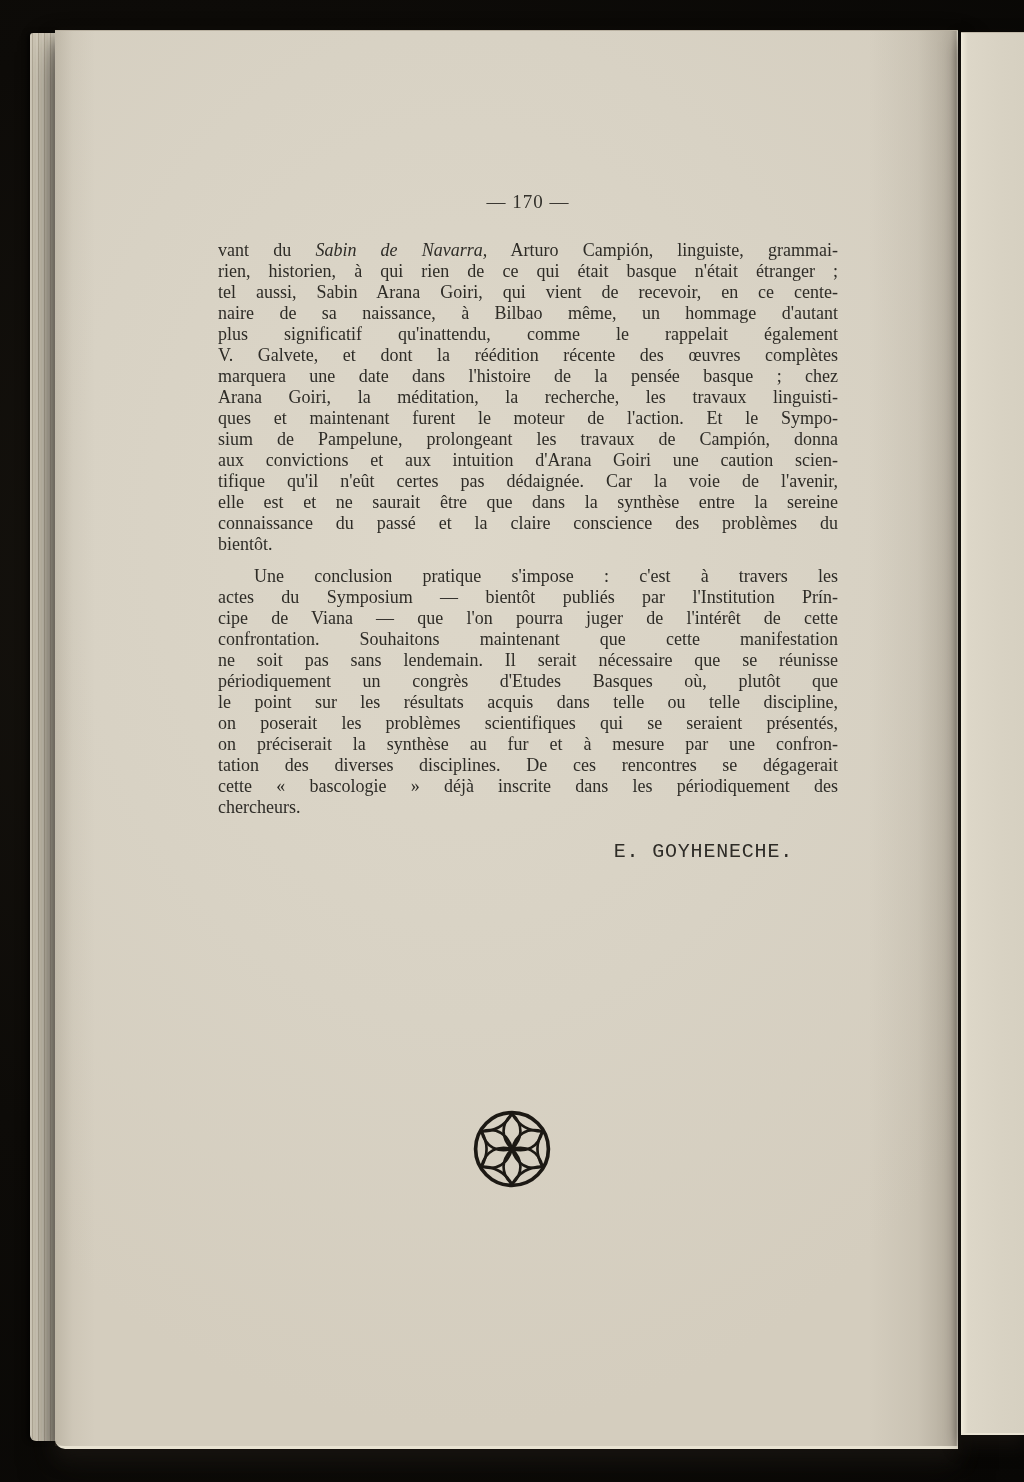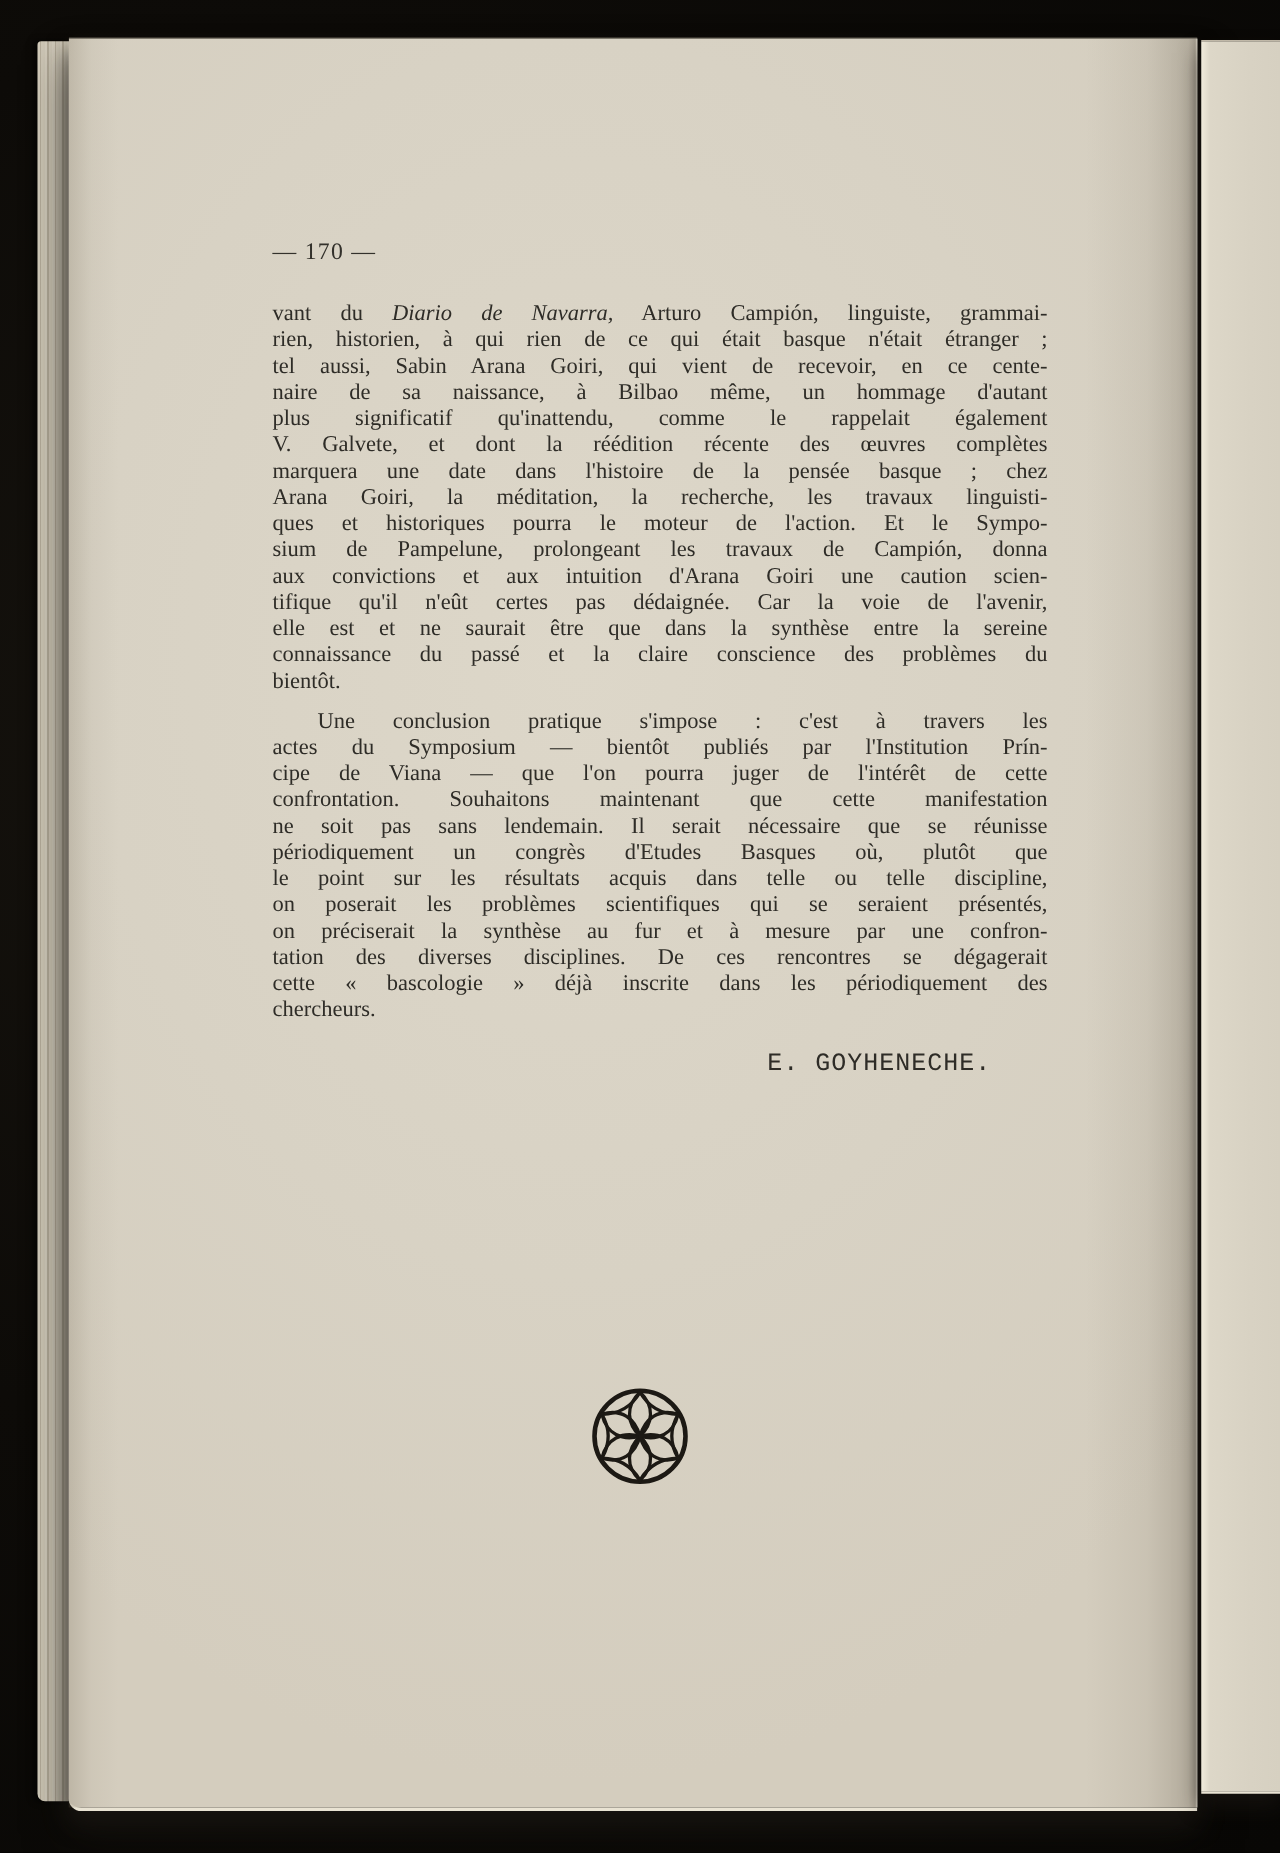--- a/index.html
+++ b/index.html
@@ -82,20 +82,21 @@
     background: linear-gradient(90deg, #f0ebdb 0px, #ddd7c8 7px, #d8d2c3 40px, #d6d0c1 100%);
     border-top: 1px solid #c0b8a8;
     border-bottom: 2px solid #eae4d4;
     box-shadow: 0 10px 16px rgba(25,22,17,0.7);
   }
   .page-number {
     position: absolute;
     left: 163px;
     top: 160px;
     width: 620px;
+    text-align: center;
     font-size: 19px;
     letter-spacing: 1px;
     color: #33312b;
   }
   .text-block {
     position: absolute;
     left: 163px;
     top: 209px;
     width: 620px;
     font-size: 18px;
@@ -138,29 +139,29 @@
   <div class="page-edges"></div>
 
   <div class="main-page">
     <div class="left-shade"></div>
     <div class="gutter-shade"></div>
 
     <div class="page-number">— 170 —</div>
 
     <div class="text-block">
         <div class="paragraph">
-          <div class="line"><span>vant du </span><em>Diario de Navarra,</em><span> Arturo Campión, linguiste, grammai-</span></div>
+          <div class="line"><span>vant du </span><em>Sabin de Navarra,</em><span> Arturo Campión, linguiste, grammai-</span></div>
           <div class="line"><span>rien, historien, à qui rien de ce qui était basque n'était étranger ;</span></div>
           <div class="line"><span>tel aussi, Sabin Arana Goiri, qui vient de recevoir, en ce cente-</span></div>
           <div class="line"><span>naire de sa naissance, à Bilbao même, un hommage d'autant</span></div>
           <div class="line"><span>plus significatif qu'inattendu, comme le rappelait également</span></div>
           <div class="line"><span>V. Galvete, et dont la réédition récente des œuvres complètes</span></div>
           <div class="line"><span>marquera une date dans l'histoire de la pensée basque ; chez</span></div>
           <div class="line"><span>Arana Goiri, la méditation, la recherche, les travaux linguisti-</span></div>
-          <div class="line"><span>ques et historiques pourra le moteur de l'action. Et le Sympo-</span></div>
+          <div class="line"><span>ques et maintenant furent le moteur de l'action. Et le Sympo-</span></div>
           <div class="line"><span>sium de Pampelune, prolongeant les travaux de Campión, donna</span></div>
           <div class="line"><span>aux convictions et aux intuition d'Arana Goiri une caution scien-</span></div>
           <div class="line"><span>tifique qu'il n'eût certes pas dédaignée. Car la voie de l'avenir,</span></div>
           <div class="line"><span>elle est et ne saurait être que dans la synthèse entre la sereine</span></div>
           <div class="line"><span>connaissance du passé et la claire conscience des problèmes du</span></div>
           <div class="line last"><span>bientôt.</span></div>
         </div>
         <div class="paragraph indented">
           <div class="line first-indent"><span>Une conclusion pratique s'impose : c'est à travers les</span></div>
           <div class="line"><span>actes du Symposium — bientôt publiés par l'Institution Prín-</span></div>

